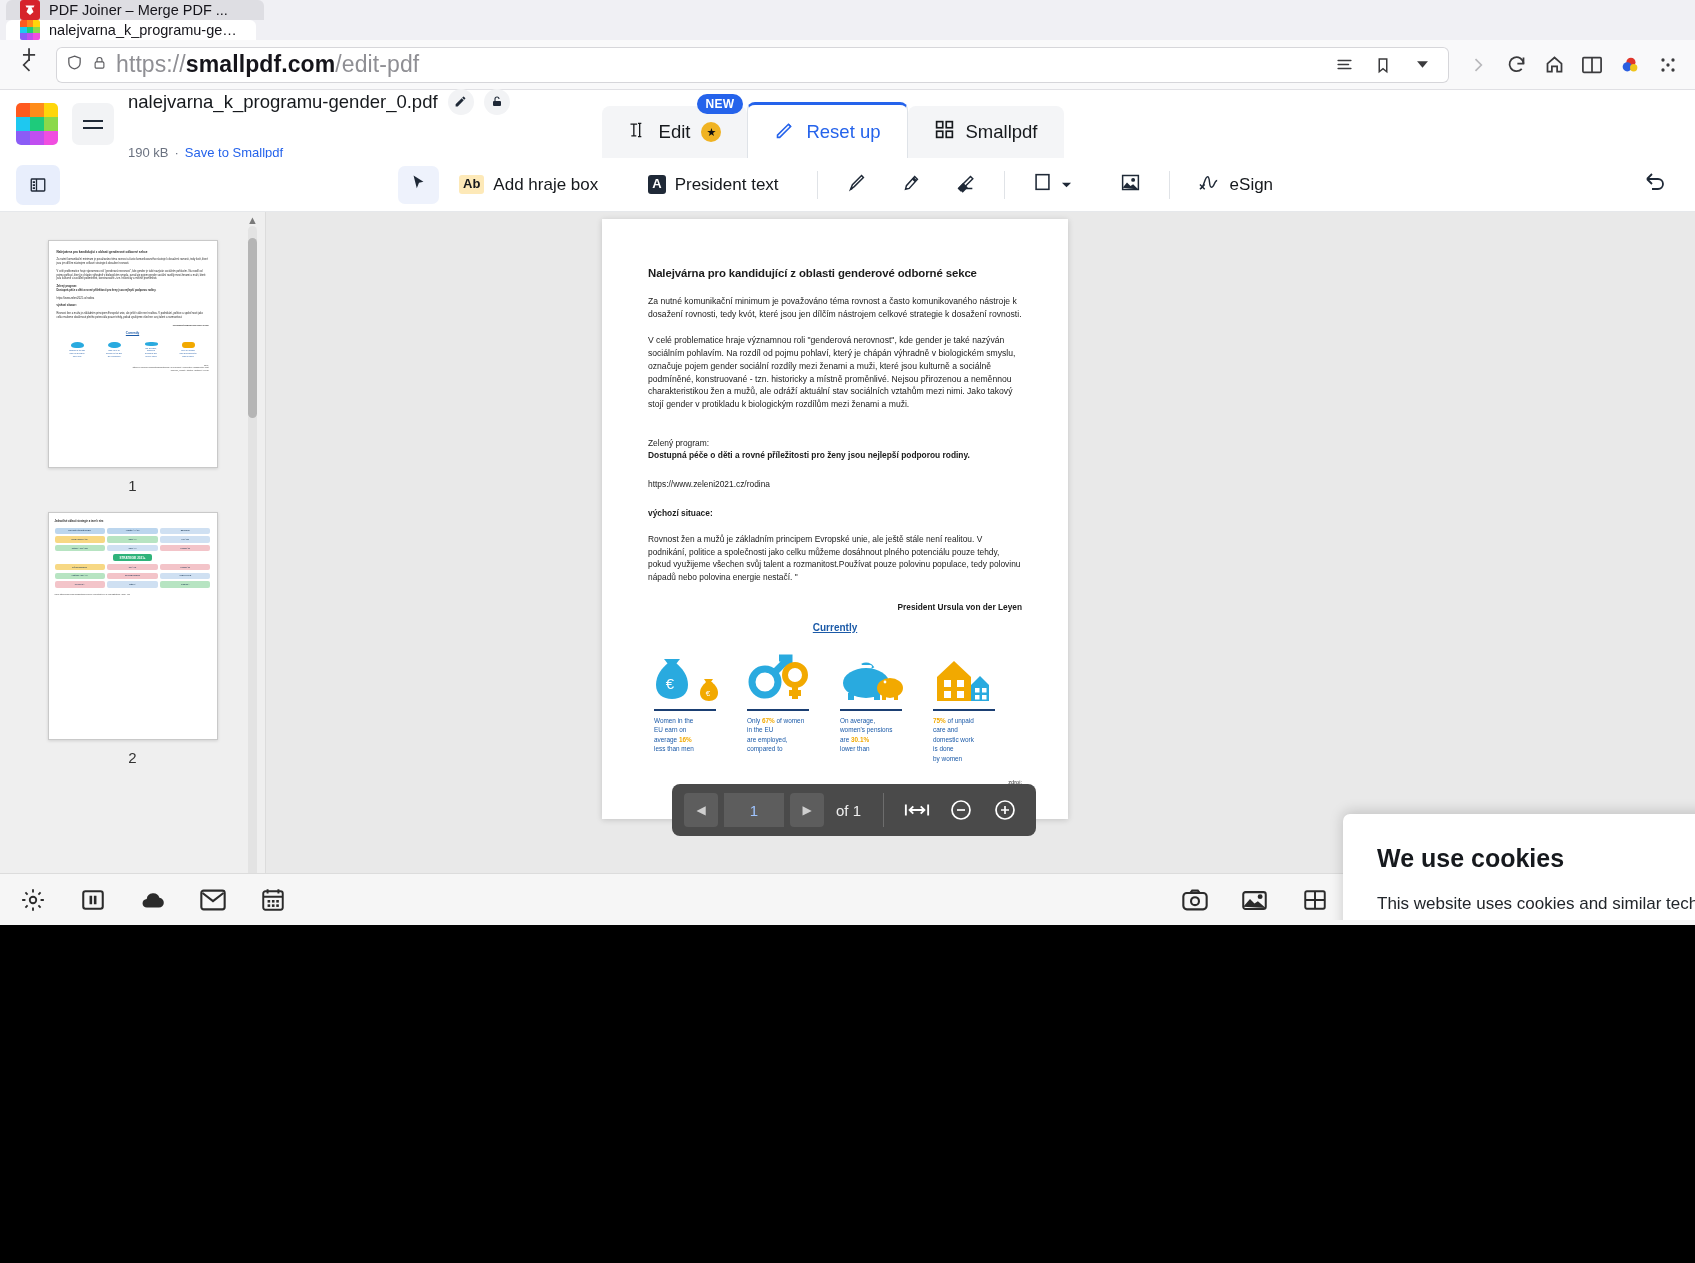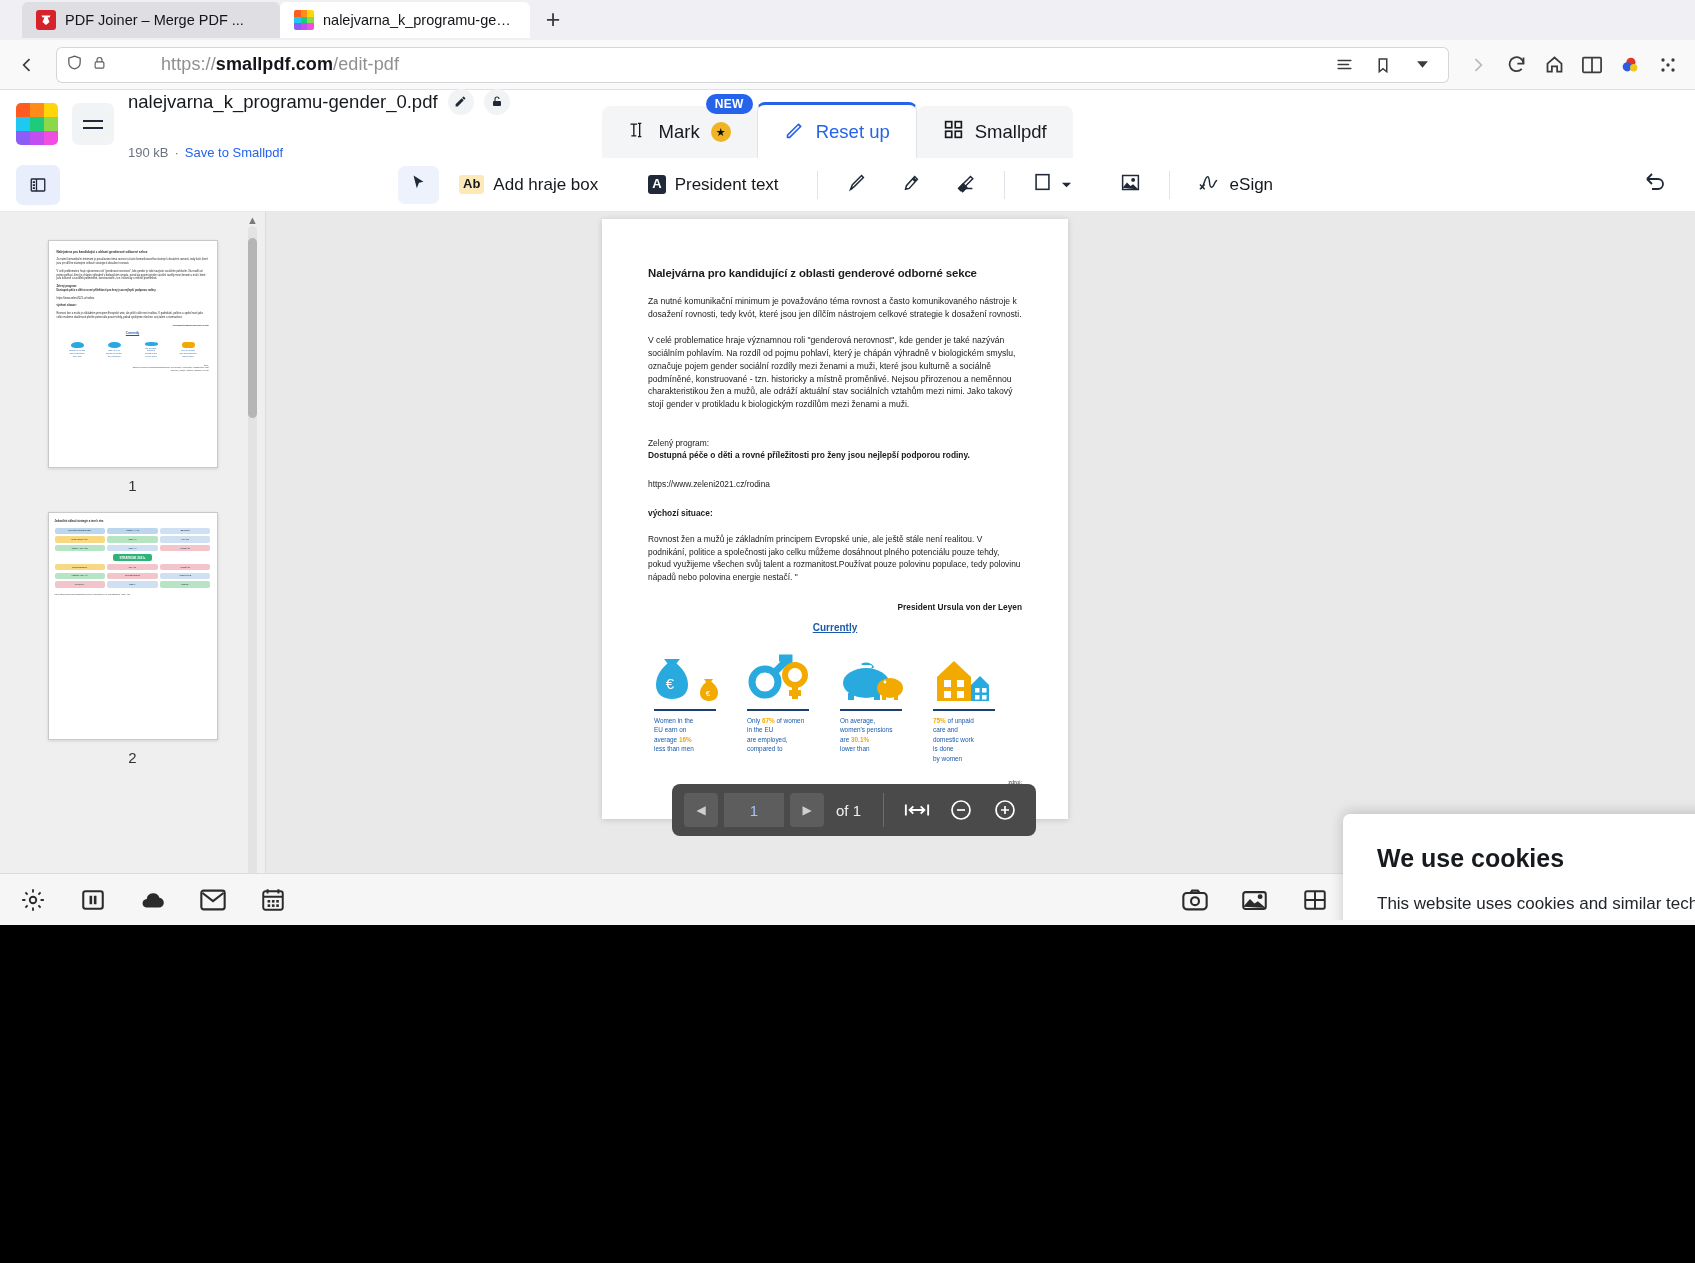--- a/index.html
+++ b/index.html
@@ -7,22 +7,22 @@
     width: 1695px; height: 1263px;
     font-family: "Liberation Sans", sans-serif;
     background: #000;
     overflow: hidden;
   }
   .app { position: relative; width: 1695px; height: 1263px; background:#000; }
 
   
   .browser-chrome { background: #f9f9fa; width: 1695px; }
   .tabstrip {
-    height: 40px; background: #f0f0f4; display: flex; align-items: center;
-    padding-left: 22px; position: relative;
+    height: 40px; background: #f0f0f4; display: flex; align-items: flex-start;
+    padding-left: 6px; position: relative; flex-direction: column;
   }
   .tab {
     height: 36px; display: flex; align-items: center; gap: 9px;
     padding: 0 14px; border-radius: 6px 6px 0 0;
     font-size: 14.5px; color: #15141a; max-width: 270px;
   }
   .tab.inactive { background: #dedee3; }
   .tab.active { background: #ffffff; }
   .tab-title { white-space: nowrap; overflow: hidden; text-overflow: ellipsis; }
   .favicon-pdfjoiner {
@@ -47,21 +47,21 @@
   .nav-icon {
     width: 34px; height: 34px; display:flex; align-items:center;
     justify-content:center; border-radius: 5px; color:#3b3b3d; flex:0 0 auto;
   }
   .nav-icon.dim { color: #b8b8bb; }
   .urlbar {
     flex: 1; height: 36px; background:#fff; border-radius: 6px;
     display: flex; align-items: center; gap: 9px; padding: 0 10px;
     margin: 0 8px; box-shadow: inset 0 0 0 1px #d6d6da;
   }
-  .url-text { font-size: 18px; color:#8f8f94; letter-spacing:.1px;margin-left:45px; }
+  .url-text { font-size: 23px; color:#8f8f94; letter-spacing:.1px; }
   .url-text b { color:#15141a; font-weight: 700; }
   .url-right { display:flex; align-items:center; gap:5px; margin-left:auto; }
 
   
   .pdf-header {
     background:#fff; height: 68px; display:flex; align-items:center;
     padding: 0 16px; gap: 14px; position: relative;
   }
   .logo-grid {
     width: 42px; height:42px; display:grid; grid-template-columns: repeat(3,1fr);
@@ -388,21 +388,21 @@
 
     <div class="mode-tabs">
       <div class="mode-tab">
         <span class="badge-new">NEW</span>
         <span>
           <svg width="20" height="20" viewBox="0 0 24 24" fill="none" stroke="#16191d" stroke-width="1.6">
             <path d="M3 5h8M7 5v14M4 19h6"></path>
               <path d="M14 4v16M12 4h4M12 20h4"></path>
           </svg>
         </span>
-        <span>Mark</span>
+        <span>Edit</span>
         <span class="star-badge">★</span>
       </div>
       <div class="mode-tab active">
         <span>
           <svg width="21" height="21" viewBox="0 0 24 24" fill="none" stroke="#2563eb" stroke-width="1.8">
               <path d="M4 18.5V21h2.5L19 8.5 16.5 6z"></path>
               <path d="M16.5 6l2.5 2.5"></path>
             </svg>
         </span>
         <span>Reset up</span>

